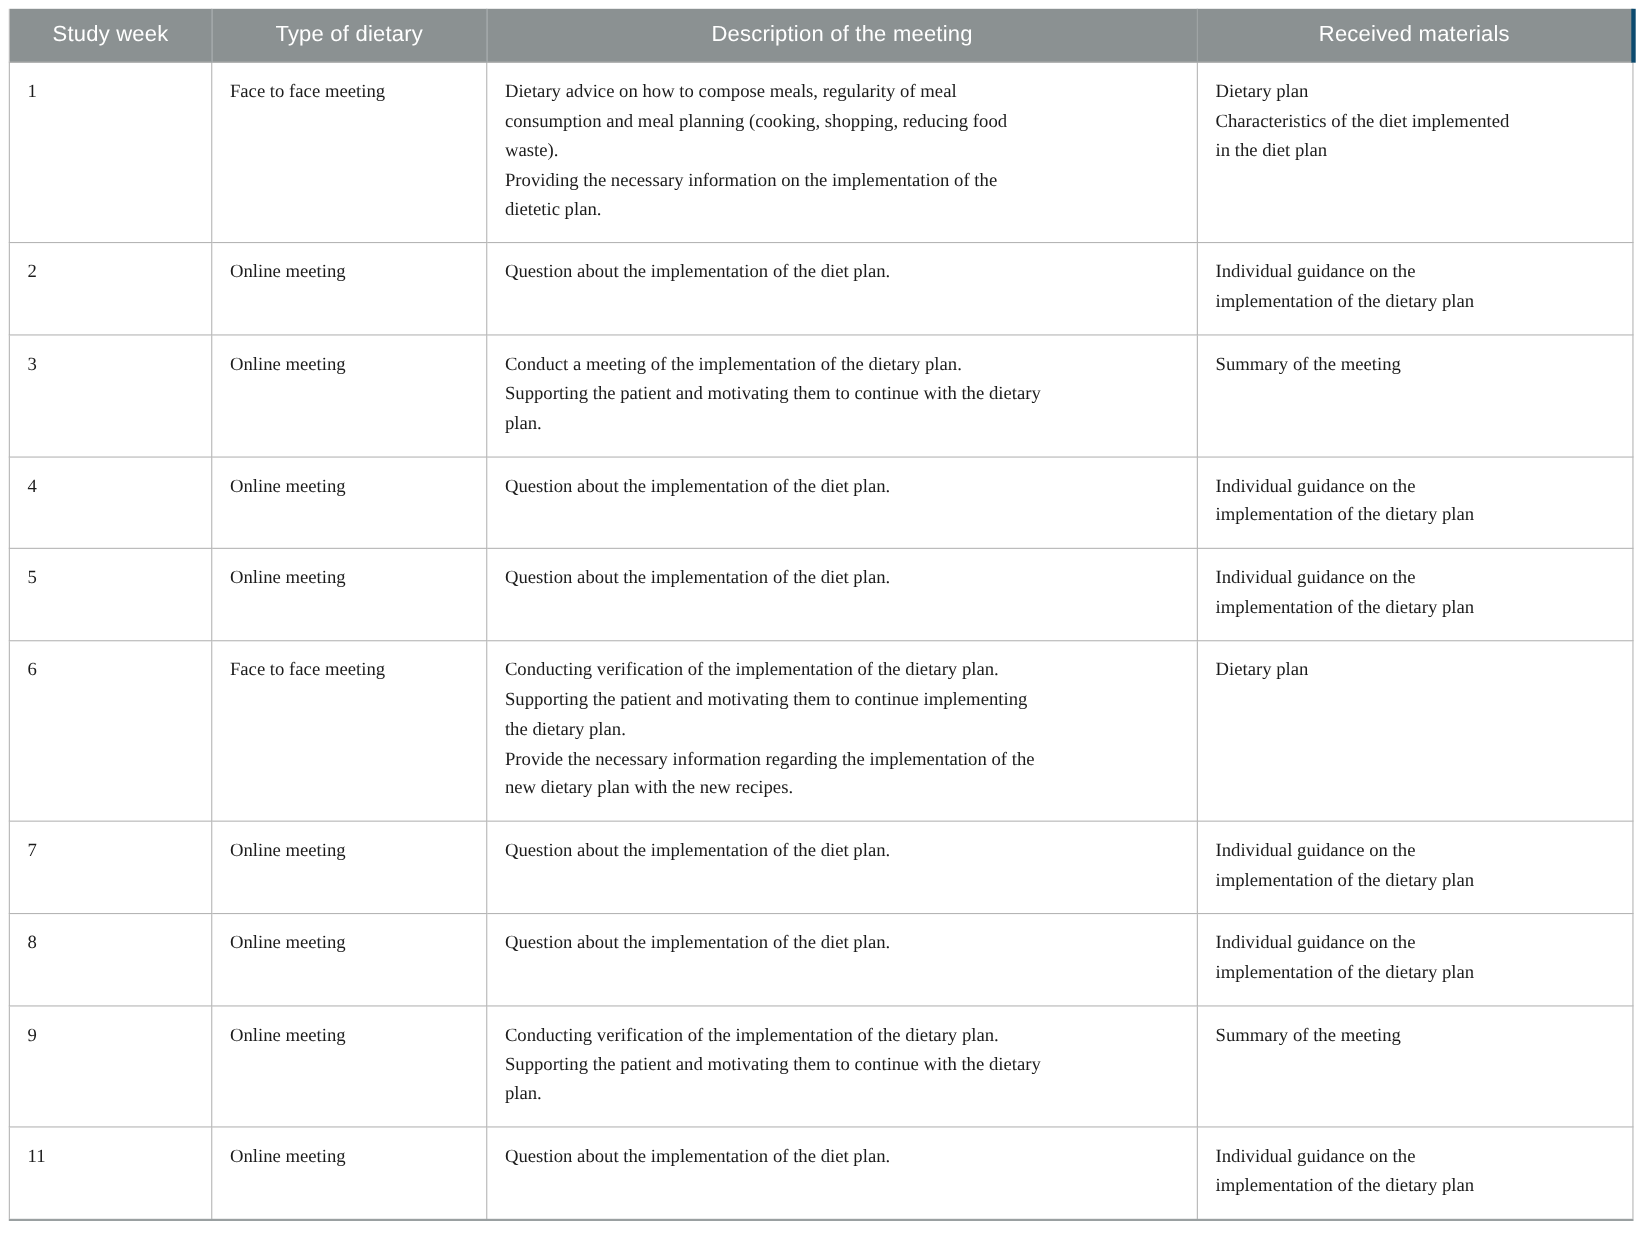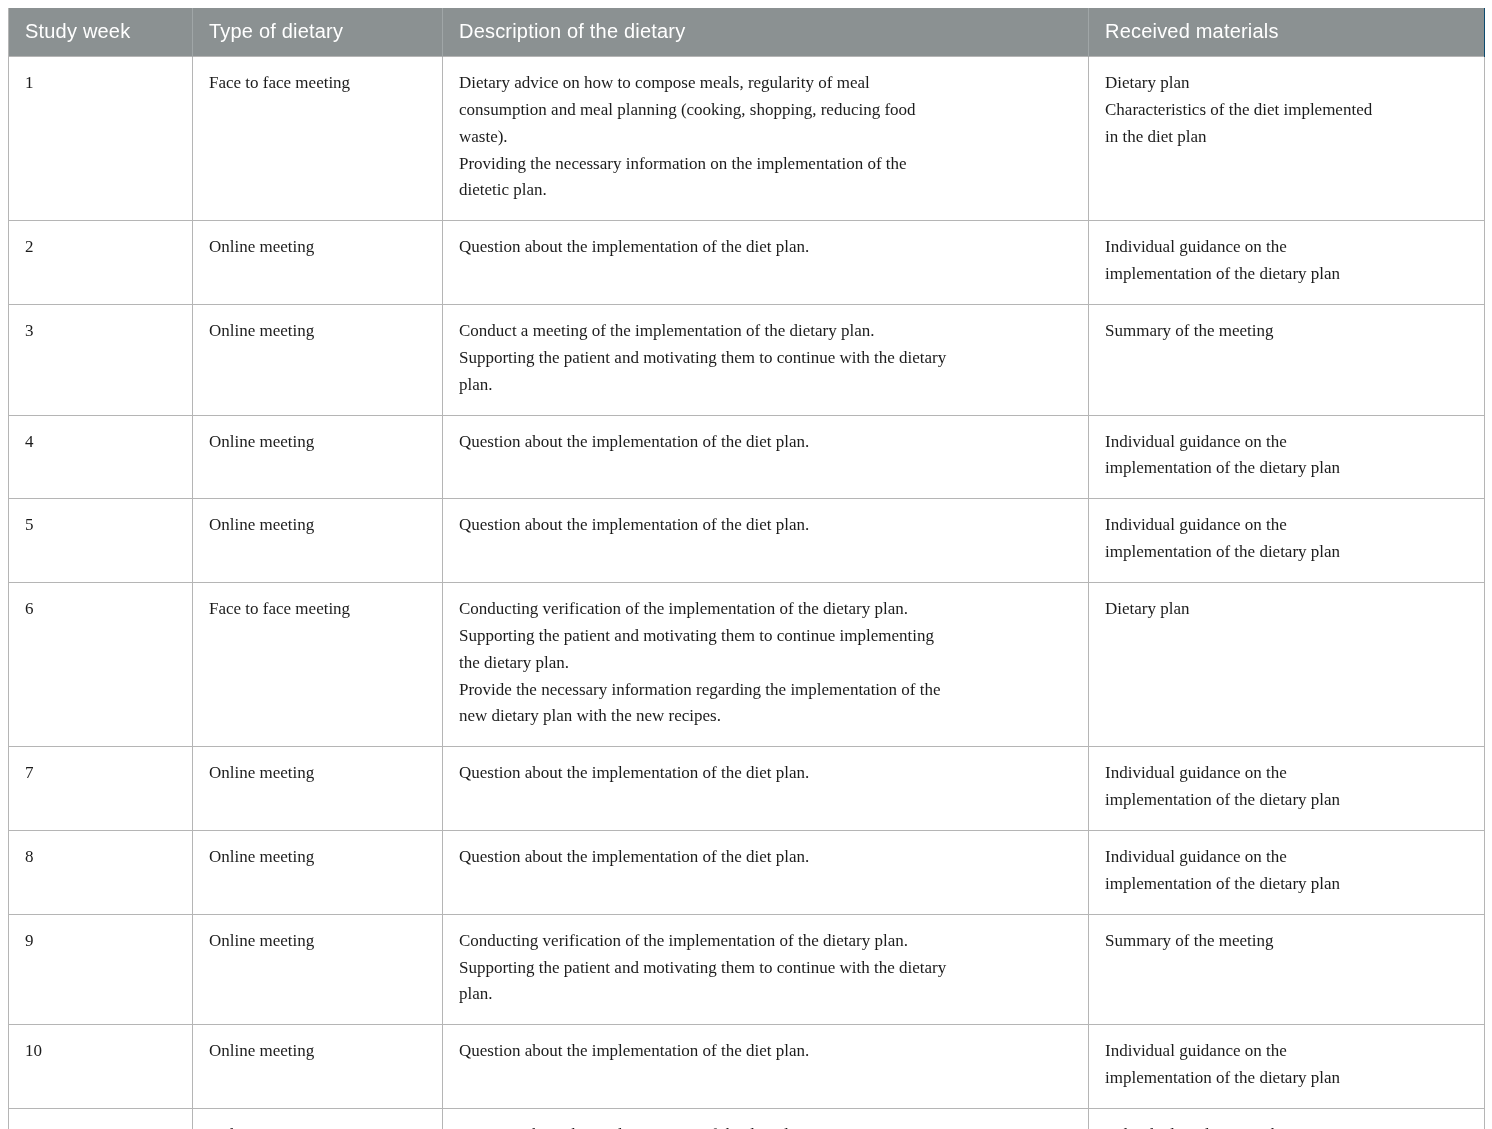--- a/index.html
+++ b/index.html
@@ -22,27 +22,27 @@
     border-top: none;
     border-bottom: 2px solid #9aa0a1;
   }
   table.study-table thead th {
     background: #8b9192;
     color: #ffffff;
     font-family: "Liberation Sans", sans-serif;
     font-weight: 400;
     font-size: 20px;
     letter-spacing: 0.2px;
-    text-align: left;
+    text-align: center;
     vertical-align: middle;
     padding: 12px 16px 13px 16px;
     border-right: 1px solid #a0a6a7;
   }
   table.study-table thead th:last-child {
-    border-right: 1px solid #0c4a6e;
+    border-right: 4px solid #0c4a6e;
   }
   table.study-table tbody td {
     font-family: "Liberation Serif", serif;
     font-size: 17px;
     color: #1c1c1c;
     border: 1px solid #b5b5b5;
     vertical-align: top;
     padding: 13px 18px 16px 16px;
     line-height: 1.58;
     white-space: pre-line;
@@ -60,21 +60,21 @@
     <colgroup>
       <col class="c-week">
       <col class="c-type">
       <col class="c-desc">
       <col class="c-mat">
     </colgroup>
     <thead>
       <tr>
         <th>Study week</th>
         <th>Type of dietary</th>
-        <th>Description of the dietary</th>
+        <th>Description of the meeting</th>
         <th>Received materials</th>
       </tr>
     </thead>
     <tbody>
         <tr>
           <td>1</td>
           <td>Face to face meeting</td>
           <td>Dietary advice on how to compose meals, regularity of meal
 consumption and meal planning (cooking, shopping, reducing food
 waste).
@@ -139,27 +139,20 @@
         </tr>
         <tr>
           <td>9</td>
           <td>Online meeting</td>
           <td>Conducting verification of the implementation of the dietary plan.
 Supporting the patient and motivating them to continue with the dietary
 plan.</td>
           <td>Summary of the meeting</td>
         </tr>
         <tr>
-          <td>10</td>
-          <td>Online meeting</td>
-          <td>Question about the implementation of the diet plan.</td>
-          <td>Individual guidance on the
-implementation of the dietary plan</td>
-        </tr>
-        <tr>
           <td>11</td>
           <td>Online meeting</td>
           <td>Question about the implementation of the diet plan.</td>
           <td>Individual guidance on the
 implementation of the dietary plan</td>
         </tr>
       </tbody>
   </table>
 </div>
 

